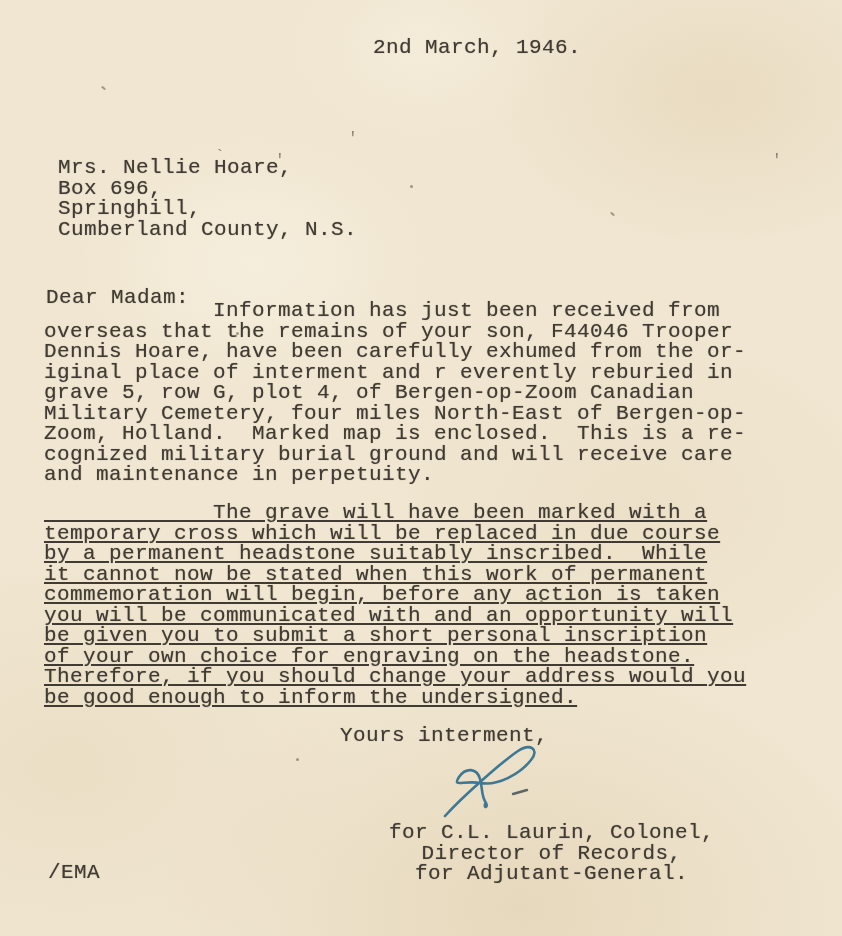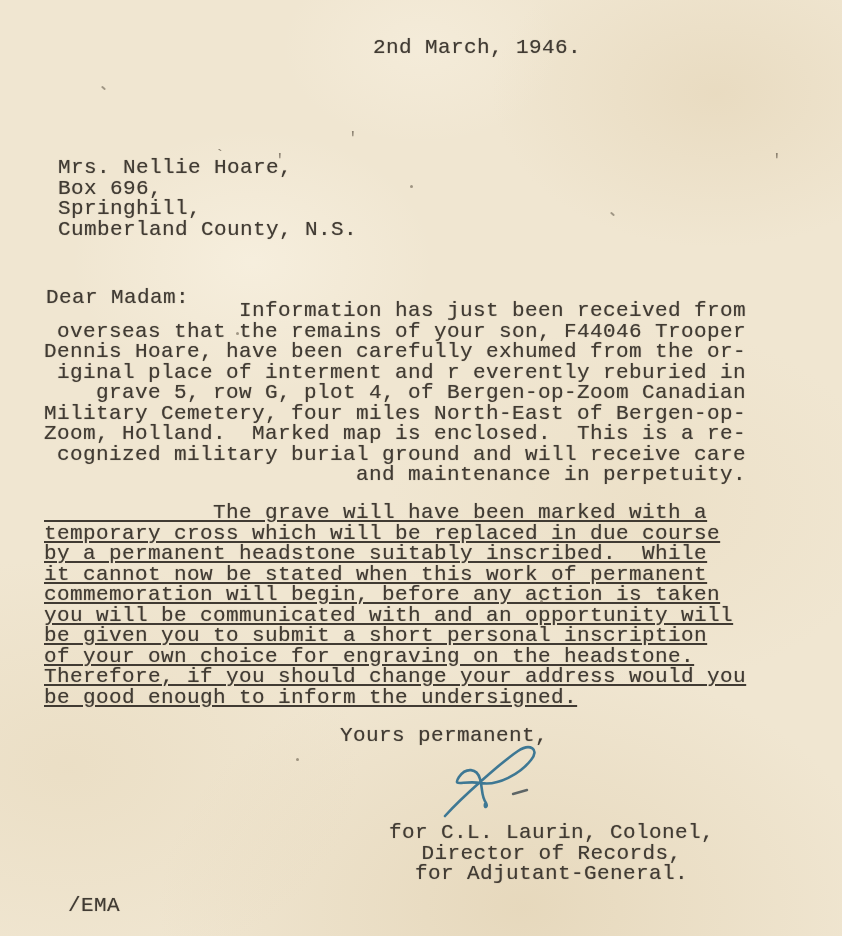--- a/index.html
+++ b/index.html
@@ -38,55 +38,55 @@
 
   <div class="typed" style="left:373px;top:38px;">2nd March, 1946.</div>
 
   <div class="typed" style="left:58px;top:158px;">Mrs. Nellie Hoare,
 Box 696,
 Springhill,
 Cumberland County, N.S.</div>
 
   <div class="typed" style="left:46px;top:255px;margin-top:33px;">Dear Madam:</div>
 
-  <div class="typed" style="left:44px;top:301px;text-align:right;">             Information has just been received from
+  <div class="typed" style="left:44px;top:301px;">             Information has just been received from
 overseas that the remains of your son, F44046 Trooper
 Dennis Hoare, have been carefully exhumed from the or-
 iginal place of interment and r everently reburied in
 grave 5, row G, plot 4, of Bergen-op-Zoom Canadian
 Military Cemetery, four miles North-East of Bergen-op-
 Zoom, Holland.  Marked map is enclosed.  This is a re-
 cognized military burial ground and will receive care
 and maintenance in perpetuity.</div>
 
   <div class="typed" style="left:44px;top:503px;text-decoration:underline;">             The grave will have been marked with a
 temporary cross which will be replaced in due course
 by a permanent headstone suitably inscribed.  While
 it cannot now be stated when this work of permanent
 commemoration will begin, before any action is taken
 you will be communicated with and an opportunity will
 be given you to submit a short personal inscription
 of your own choice for engraving on the headstone.
 Therefore, if you should change your address would you
 be good enough to inform the undersigned.</div>
 
-  <div class="typed" style="left:340px;top:726px;">Yours permanent,</div>
+  <div class="typed" style="left:340px;top:726px;">Yours interment,</div>
 
   <svg class="sig-svg" viewBox="0 0 124 88">
     <path d="M 17 78 C 35 58, 75 23, 90 13 C 102 5, 112 11, 103 22
              C 92 36, 70 48, 53 45 C 35 42, 24 50, 31 39
              C 38 29, 49 30, 52 41 C 55 52, 53 58, 58 65 C 60 69, 56 71, 57 66" fill="none" stroke="#2f6f8f" stroke-width="2.6" stroke-linecap="round" opacity="0.92"></path>
     <path d="M 85 56 L 99 52" fill="none" stroke="#3a464d" stroke-width="2.4" stroke-linecap="round" opacity="0.8"></path>
   </svg>
 
   <div class="typed signed-block" style="right:128px;top:823px;">for C.L. Laurin, Colonel,
 Director of Records,
 for Adjutant-General.</div>
 
-  <div class="typed" style="left:48px;top:896px;margin-left:20px;">/EMA</div>
+  <div class="typed" style="left:48px;top:863px;">/EMA</div>
 
   <div class="speck s2" style="left:101px;top:87px;"></div>
   <div class="speck s2" style="left:610px;top:213px;"></div>
   <div class="speck s1" style="left:410px;top:185px;"></div>
   <div class="speck s1" style="left:296px;top:758px;"></div>
   <div class="speck s1" style="left:236px;top:332px;"></div>
   <div class="speck s1" style="left:540px;top:600px;"></div>
   <div class="stray" style="left:215px;top:148px;">`</div>
   <div class="stray" style="left:275px;top:152px;">'</div>
   <div class="stray" style="left:772px;top:152px;">'</div>

